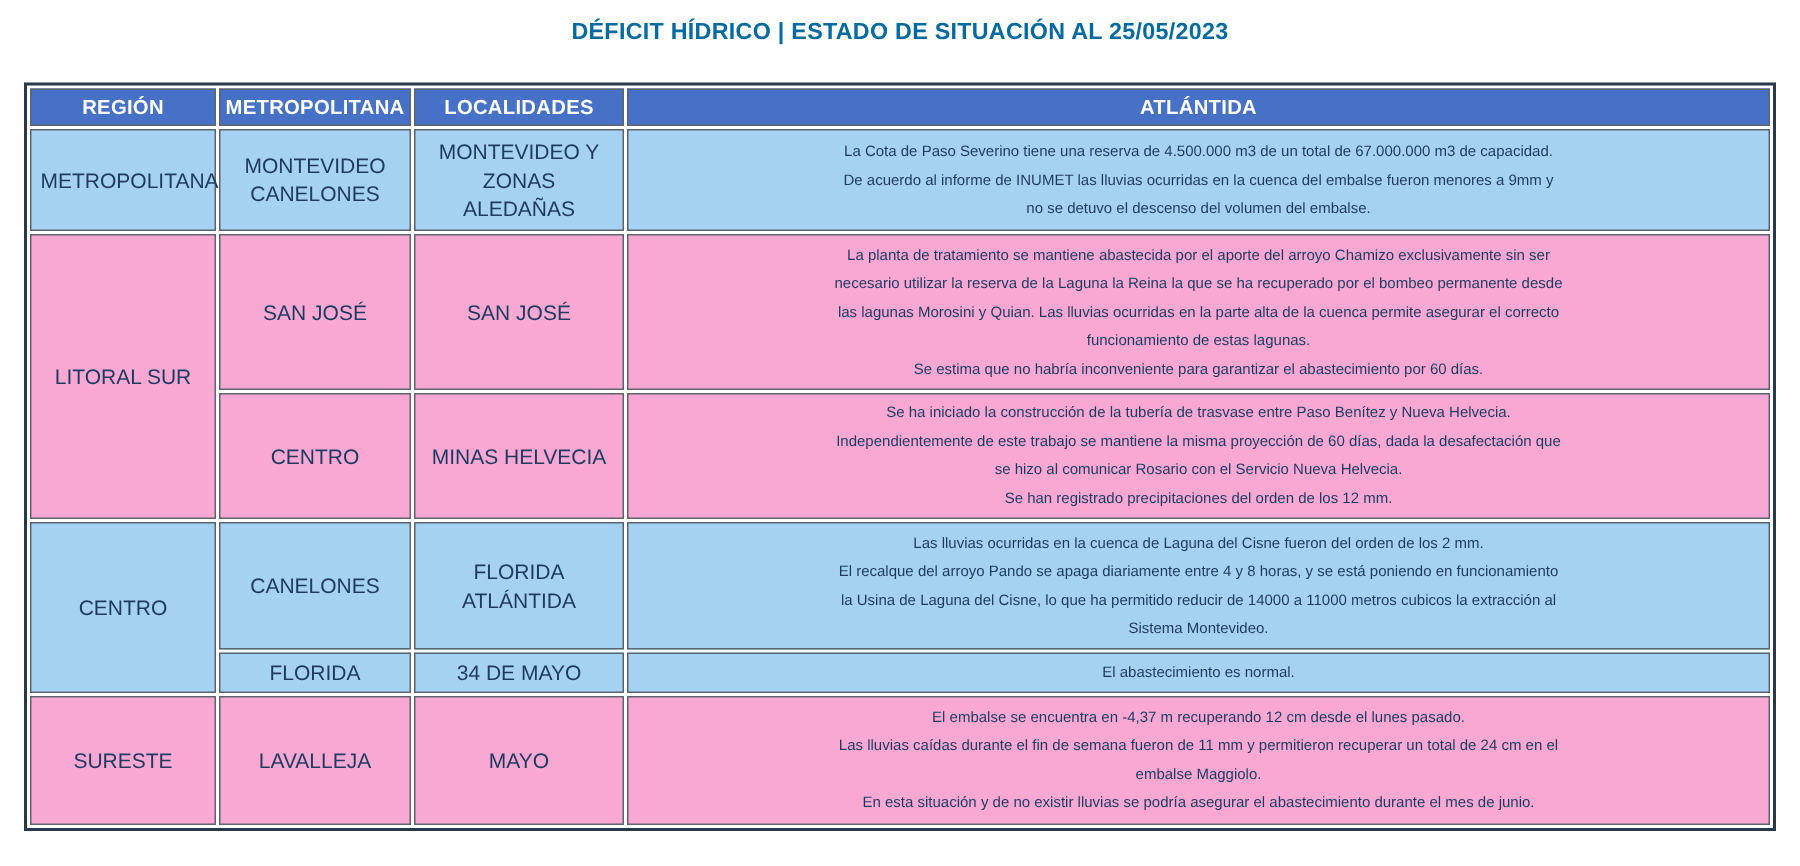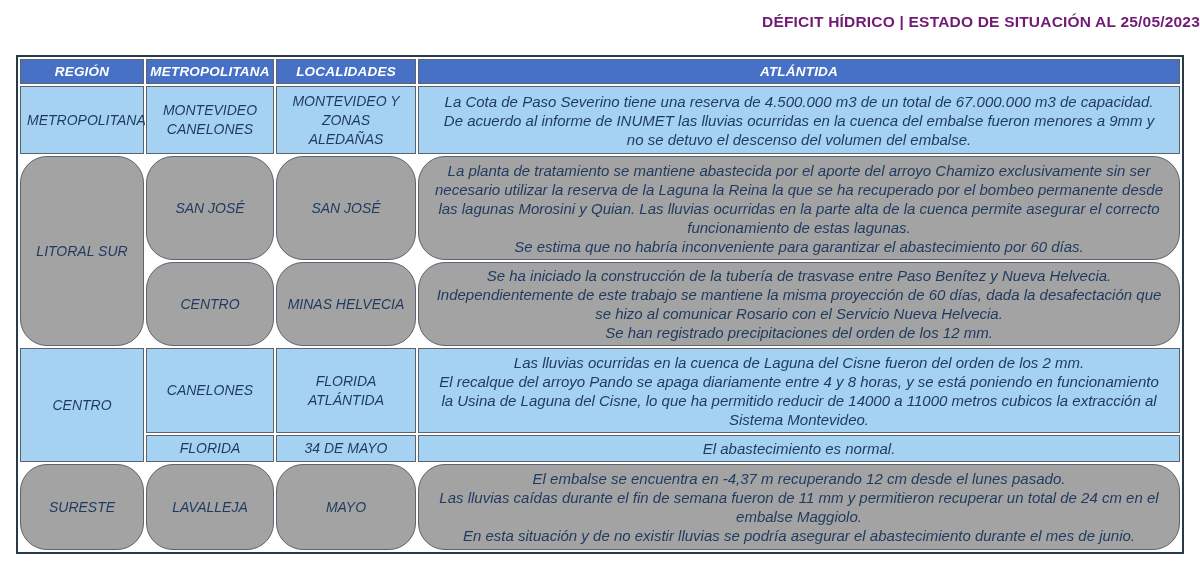--- a/index.html
+++ b/index.html
@@ -5,38 +5,37 @@
   html, body {
     margin: 0;
     padding: 0;
     background: #ffffff;
     width: 1200px;
     height: 577px;
     font-family: "Liberation Sans", sans-serif;
     overflow: hidden;
   }
   .page-title {
-    text-align: right;
+    text-align: center;
     padding-top: 13px;
     font-size: 15.5px;
     font-weight: 600;
-    color: #701a75;
+    color: #0369a1;
     letter-spacing: 0.2px;
   }
   table.report {
     position: absolute;
     left: 16px;
     top: 55px;
     width: 1168px;
     table-layout: fixed;
     border-collapse: separate;
     border-spacing: 2px;
     background: #ffffff;
     border: 2px solid #28394c;
-    font-style: italic;
   }
   col.c-region    { width: 124px; }
   col.c-dept      { width: 128px; }
   col.c-locality  { width: 140px; }
 
   th {
     background: #4671c6;
     color: #ffffff;
     font-size: 13.5px;
     font-weight: bold;
@@ -47,24 +46,24 @@
   }
   td {
     border: 1px solid #5d646e;
     text-align: center;
     vertical-align: middle;
     color: #1f3a5f;
     white-space: pre-line;
     padding: 2px 6px;
   }
   td.label-cell { font-size: 14px; line-height: 19px; }
-  td.situation-cell { font-size: 15px; line-height: 19px; padding: 3px 4px; }
+  td.situation-cell { font-size: 10px; line-height: 19px; padding: 3px 4px; }
 
   tr.group-blue > td { background: #a5d1f2; }
-  tr.group-pale > td { background: #a3a3a3; border-radius: 27px; }
+  tr.group-pale > td { background: #f9a8d4; }
 
   tr.h-r1 { height: 68px; }
   tr.h-r2 { height: 104px; }
   tr.h-r3 { height: 84px; }
   tr.h-r4 { height: 85px; }
   tr.h-r5 { height: 21px; }
   tr.h-r6 { height: 86px; }
 </style>
 </head>
 <body>

